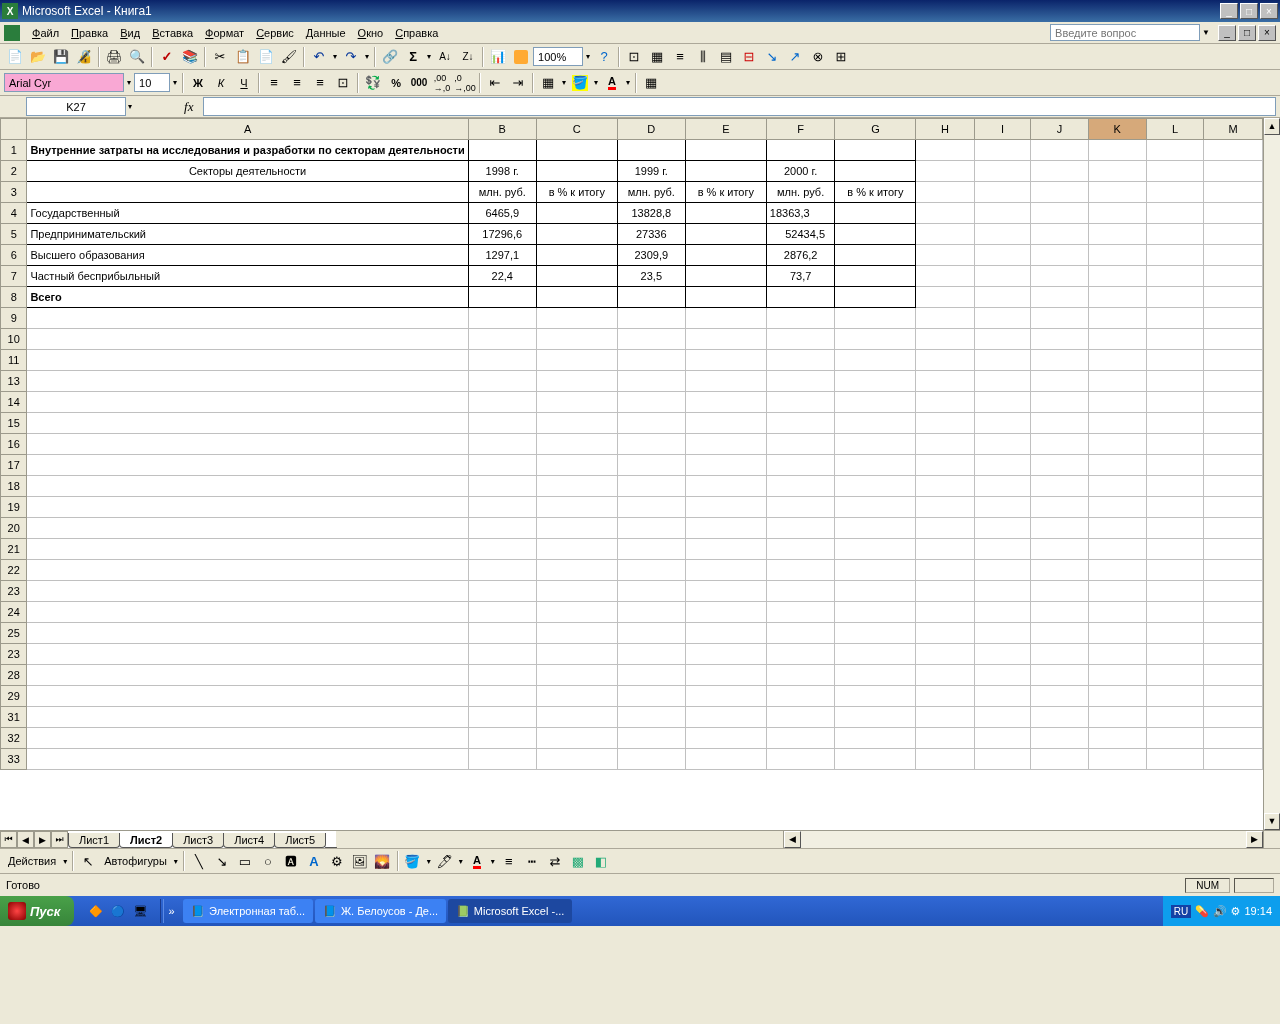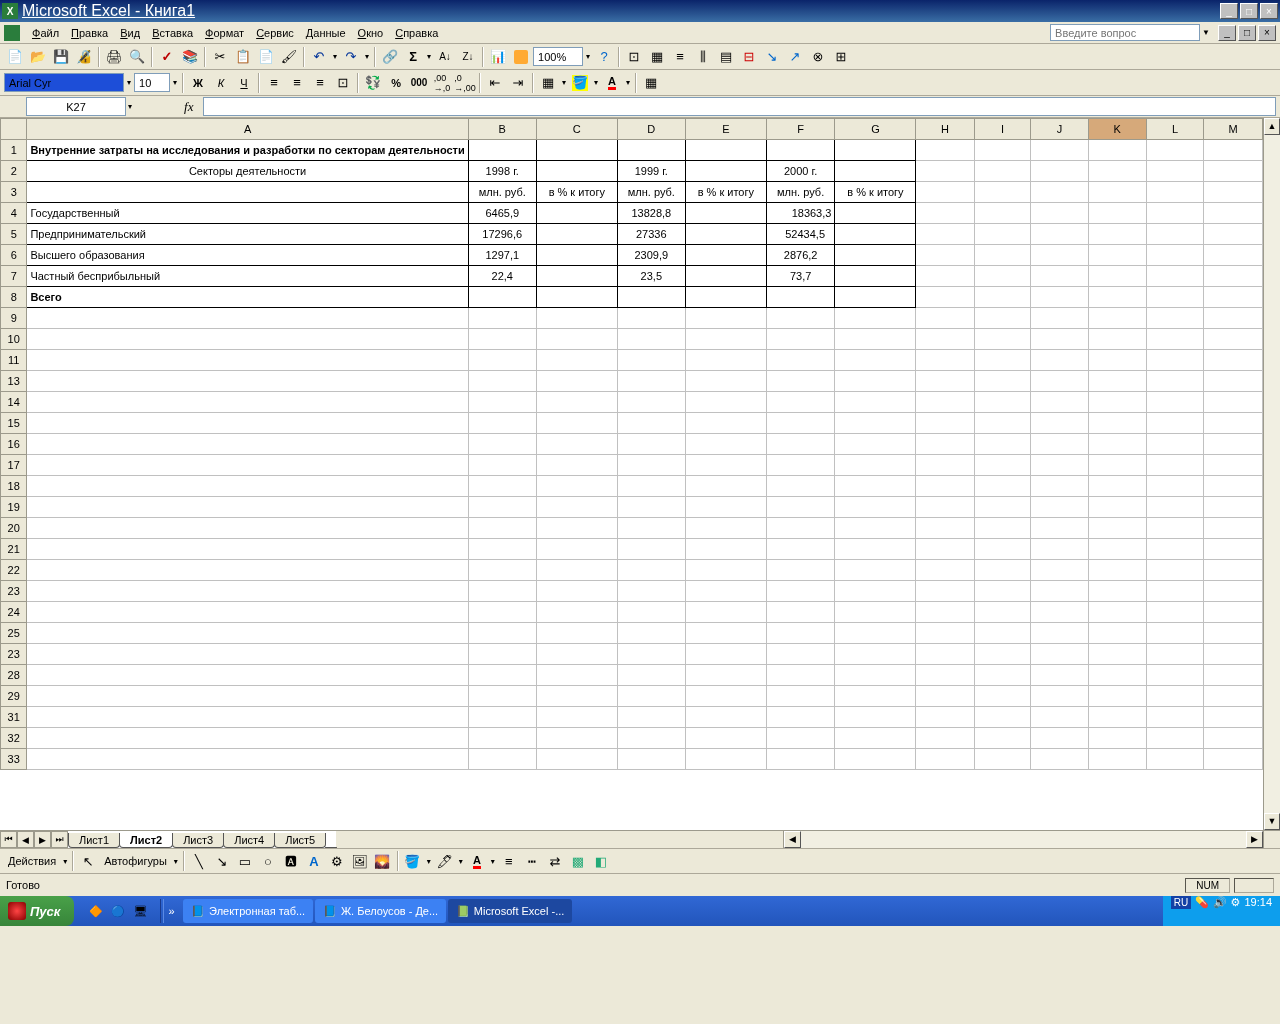--- a/index.html
+++ b/index.html
@@ -1,32 +1,32 @@
 <!DOCTYPE html>
 <html><head>
 <meta charset="utf-8">
 <style>
 * { margin:0; padding:0; box-sizing:border-box; font-family:Tahoma,Arial,sans-serif; font-size:11px; }
 body { background:#ece9d8; overflow:hidden; width:1280px; height:1024px; }
 .title-bar { height:22px; background:linear-gradient(#0a246a,#3a6ea5); color:#fff; display:flex; align-items:center; padding:0 2px; }
 .title-bar .xl-icon { width:16px; height:16px; background:#2a7d3c; margin-right:4px; display:flex; align-items:center; justify-content:center; color:#fff; font-weight:bold; font-size:10px; }
-.title-bar .title { flex:1; font-size:16px;text-decoration:underline; }
+.title-bar .title { flex:1; font-size:12px; }
 .win-btns { display:flex; gap:2px; }
 .win-btn { width:18px; height:16px; background:#c0c0c0; border:1px solid #fff; border-right-color:#555; border-bottom-color:#555; display:flex; align-items:center; justify-content:center; font-size:10px; }
 .menubar { height:22px; display:flex; align-items:center; padding:0 4px; background:#ece9d8; border-bottom:1px solid #aca899; }
 .menubar .xl-icon2 { width:16px; height:16px; background:#2a7d3c; margin-right:6px; }
 .menu-item { padding:2px 6px; cursor:default; }
 .menu-item u { text-decoration:underline; }
 .menubar .spacer { flex:1; }
 .help-box { width:150px; height:17px; border:1px solid #7f9db9; background:#fff; color:#888; padding:1px 4px; font-size:11px; }
 .doc-btns { display:flex; gap:2px; margin-left:6px; }
 .toolbar { height:26px; display:flex; align-items:center; padding:1px 4px; background:#ece9d8; border-bottom:1px solid #aca899; gap:1px; }
 .tbtn { width:22px; height:22px; display:flex; align-items:center; justify-content:center; cursor:default; }
 .sep { width:2px; height:20px; border-left:1px solid #aca899; border-right:1px solid #fff; margin:0 2px; }
-.font-box { width:120px; height:19px; border:1px solid #7f9db9; background:#1d4ed8; padding:1px 4px; font-size:11px; }
+.font-box { width:120px; height:19px; border:1px solid #7f9db9; background:#f9a8d4; padding:1px 4px; font-size:11px; }
 .size-box { width:36px; height:19px; border:1px solid #7f9db9; background:#fff; padding:1px 4px; font-size:11px; text-align:left; }
 .dd { font-size:8px; padding:0 2px; }
 .icon { width:16px; height:16px; display:flex; align-items:center; justify-content:center; font-size:13px; }
 .namebox-row { height:22px; display:flex; align-items:center; background:#ece9d8; border-bottom:1px solid #aca899; }
 .name-box { width:100px; height:19px; border:1px solid #7f9db9; background:#fff; margin-left:26px; padding:1px 6px; text-align:center; font-size:11px; }
 .fx { margin:0 10px 0 50px; font-style:italic; font-family:'Times New Roman'; font-size:13px; }
 .formula-bar { flex:1; height:19px; border:1px solid #7f9db9; background:#fff; margin-right:4px; }
 .grid-wrap { position:relative; height:712px; background:#fff; display:flex; }
 .grid-scroll { flex:1; overflow:hidden; }
 table.grid { border-collapse:collapse; table-layout:fixed; }
@@ -54,21 +54,21 @@
 .status-bar .spacer { flex:1; }
 .status-cell { border:1px inset #aca899; padding:1px 10px; margin-left:4px; font-size:10px; }
 .taskbar { height:30px; background:linear-gradient(#3168d5,#2255bb); display:flex; align-items:center; }
 .start-btn { height:30px; padding:0 14px 0 8px; background:linear-gradient(#49a149,#37853a); color:#fff; font-weight:bold; font-style:italic; font-size:13px; display:flex; align-items:center; border-radius:0 8px 8px 0; }
 .start-btn::before { content:''; width:18px; height:18px; background:radial-gradient(#f44,#800); border-radius:3px; margin-right:4px; }
 .task-divider { width:6px; }
 .qlaunch { display:flex; gap:2px; padding:0 6px; }
 .qlaunch .q { width:20px; height:20px; border-radius:2px; display:flex; align-items:center; justify-content:center; }
 .task-btn { height:24px; padding:0 8px; margin:0 1px; background:#3c81f3; color:#fff; border-radius:3px; display:flex; align-items:center; gap:4px; max-width:160px; overflow:hidden; white-space:nowrap; font-size:11px; }
 .task-btn.active { background:#1d48a0; }
-.tray { margin-left:auto; background:#0d9eed; height:30px; display:flex; align-items:flex-start; padding:0 8px; color:#fff; gap:4px; font-size:11px; }
+.tray { margin-left:auto; background:#0d9eed; height:30px; display:flex; align-items:center; padding:0 8px; color:#fff; gap:4px; font-size:11px; }
 .lang { background:#1341a6; padding:1px 3px; font-size:10px; }
 </style>
 </head>
 <body>
 
 <div class="title-bar">
   <div class="xl-icon">X</div>
   <div class="title">Microsoft Excel - Книга1</div>
   <div class="win-btns">
     <div class="win-btn">_</div>
@@ -353,21 +353,21 @@
             <td class="" style=""></td>
             <td class="" style=""></td>
           </tr>
           <tr>
             <th class="rh ">4</th>
             <td class="" style="border:1px solid #000;">Государственный</td>
             <td class="" style="border:1px solid #000;text-align:center;">6465,9</td>
             <td class="" style="border:1px solid #000;text-align:center;"></td>
             <td class="" style="border:1px solid #000;text-align:center;">13828,8</td>
             <td class="" style="border:1px solid #000;text-align:center;"></td>
-            <td class="" style="border:1px solid #000;text-align:right;">18363,3</td>
+            <td class="" style="border:1px solid #000;text-align:left;">18363,3</td>
             <td class="" style="border:1px solid #000;text-align:center;"></td>
             <td class="" style=""></td>
             <td class="" style=""></td>
             <td class="" style=""></td>
             <td class="" style=""></td>
             <td class="" style=""></td>
             <td class="" style=""></td>
           </tr>
           <tr>
             <th class="rh ">5</th>

